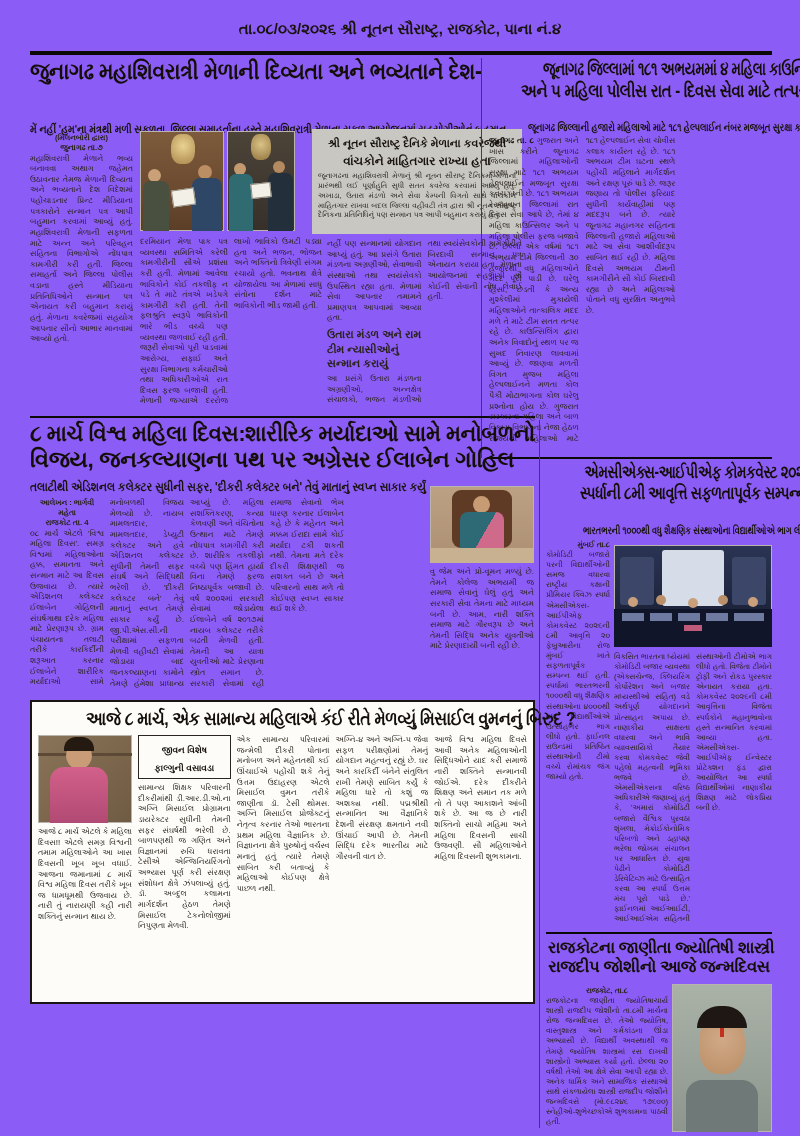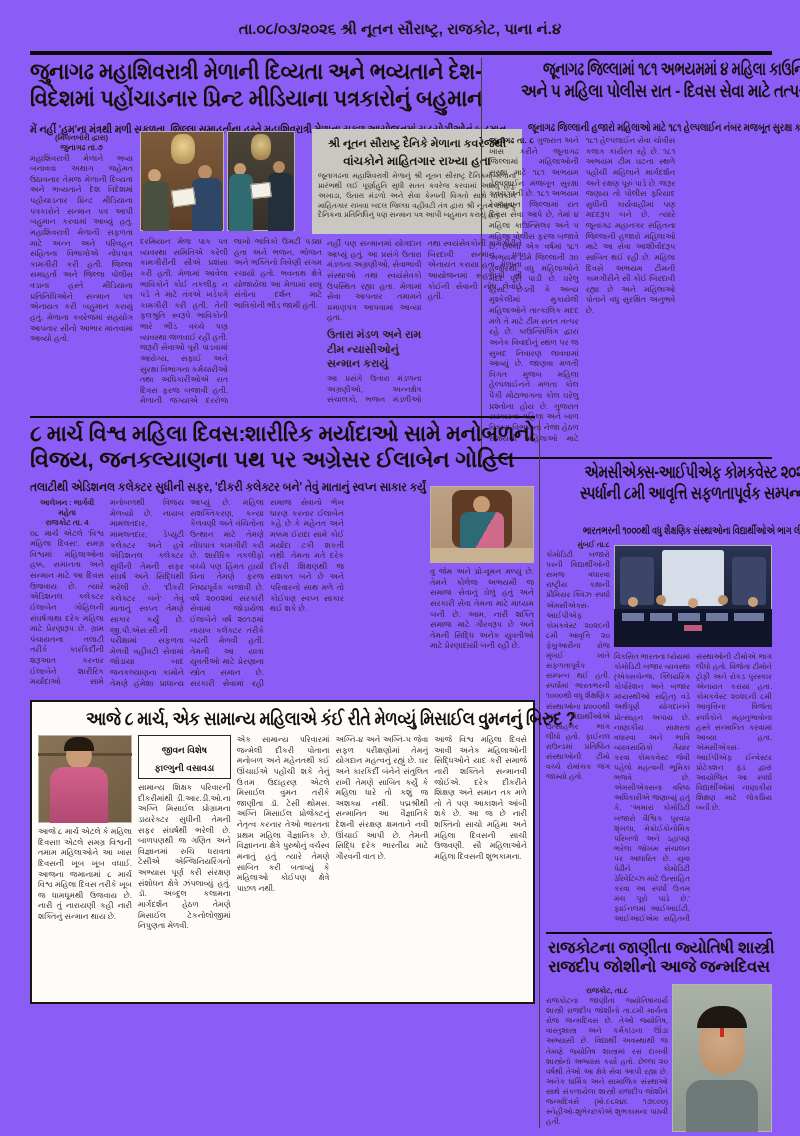--- a/index.html
+++ b/index.html
@@ -31,21 +31,20 @@
 
 <div class="paper">
 
   <div class="abs c" style="left:0;top:20px;width:800px;">
     <span class="fitx sh" style="font-size:15px;">તા.૦૮/૦૩/૨૦૨૬ શ્રી નૂતન સૌરાષ્ટ્ર, રાજકોટ, પાના નં.૪</span>
   </div>
   <div class="abs rule" style="left:30px;top:51px;width:742px;height:4px;"></div>
 
   <div class="abs" style="left:30px;top:58px;width:452px;">
     <div class="ln"><span class="fitx hl" style="font-size: 23px; transform: scaleX(0.893281); transform-origin: left center;">જુનાગઢ મહાશિવરાત્રી મેળાની દિવ્યતા અને ભવ્યતાને દેશ-</span></div>
-    <div class="ln"><span class="fitx hl" style="font-size: 23px; transform: scaleX(0.918699); transform-origin: left center;">વિદેશમાં પહોંચાડનાર પ્રિન્ટ મીડિયાના પત્રકારોનું બહુમાન</span></div>
   </div>
   <div class="abs ln" style="left:30px;top:119px;width:476px;">
     <span class="fitx sh" style="font-size: 11.5px; transform: scaleX(0.835088); transform-origin: left center;">મેં નહીં 'હમ'ના મંત્રથી મળી સફળતા, જિલ્લા સમાહર્તાના હસ્તે મહાશિવરાત્રી મેળાના સફળ આયોજનમાં સહયોગીઓનું બહુમાન</span>
   </div>
 
   <div class="abs bt" style="left:30px;top:133px;width:103px;height:283px;">
     <div class="c" style="font-size:7.5px;font-weight:700;">(મિલનબોરી દ્વારા)</div>
     <div class="c" style="font-size:8px;font-weight:700;">જુનાગઢ તા.૭</div>
     <span>મહાશિવરાત્રી મેળાને ભવ્ય બનાવવા અથાગ જહેમત ઉઠાવનાર તેમજ મેળાની દિવ્યતા અને ભવ્યતાને દેશ વિદેશમાં પહોંચાડનાર પ્રિન્ટ મીડિયાના પત્રકારોને સન્માન પત્ર આપી બહુમાન કરવામાં આવ્યું હતું. મહાશિવરાત્રી મેળાની સફળતા માટે અન્ન અને પરિવહન સહિતના વિભાગોએ નોંધપાત્ર કામગીરી કરી હતી. જિલ્લા સમાહર્તા અને જિલ્લા પોલીસ વડાના હસ્તે મીડિયાના પ્રતિનિધિઓને સન્માન પત્ર એનાયત કરી બહુમાન કરાયું હતું. મેળાના કવરેજમાં સહયોગ આપનાર સૌનો આભાર માનવામાં આવ્યો હતો.</span>
   </div>

